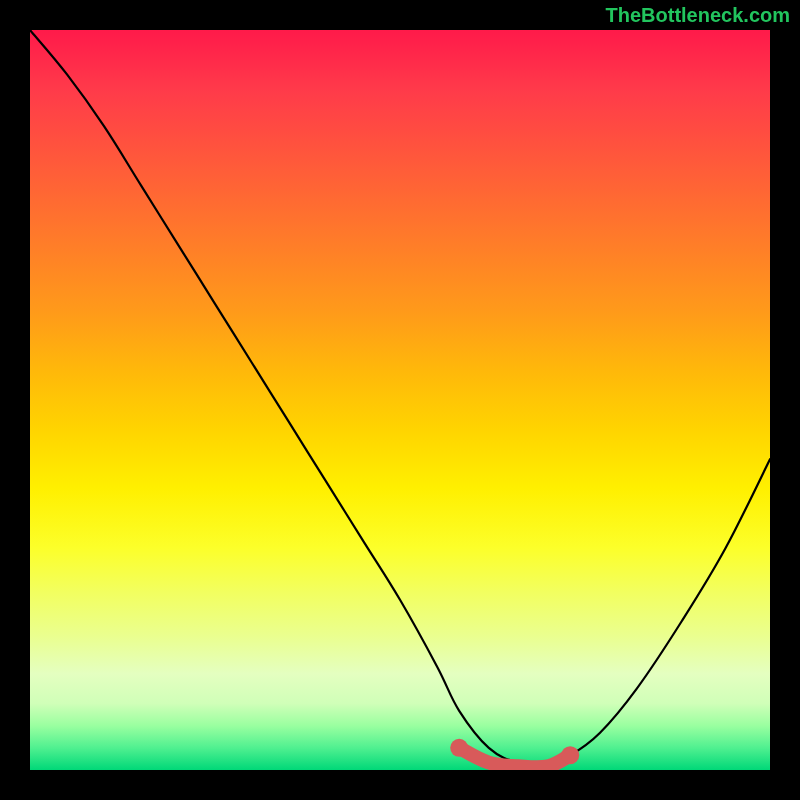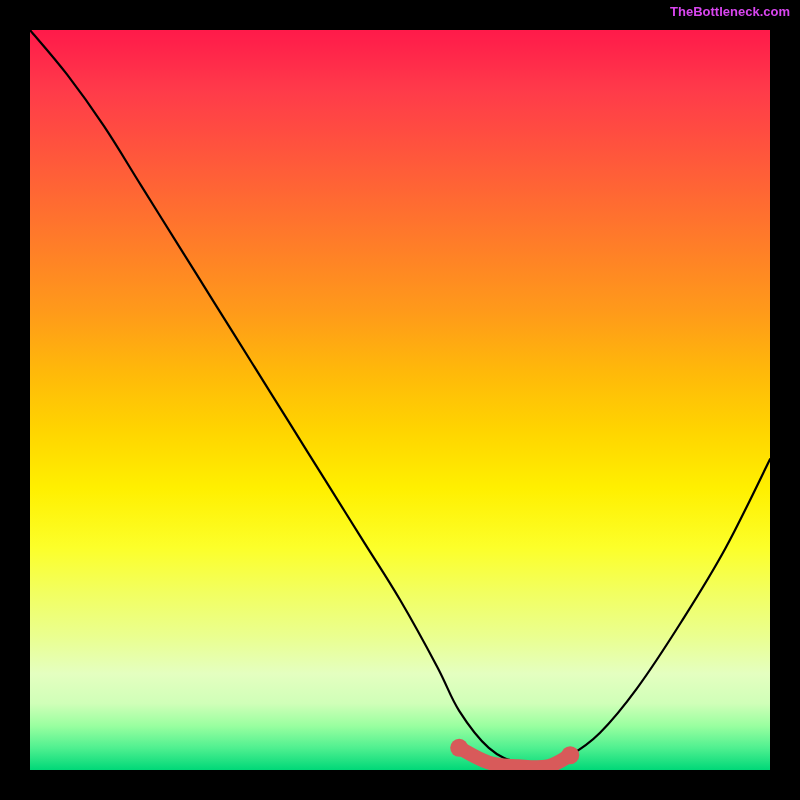--- a/index.html
+++ b/index.html
@@ -14,22 +14,22 @@
   .frame {
     position: relative;
     width: 800px;
     height: 800px;
     background: #000;
   }
   .watermark {
     position: absolute;
     top: 4px;
     right: 10px;
-    color: #d946ef;
-    font-size: 13px;
+    color: #22c55e;
+    font-size: 20px;
     font-weight: 600;
     z-index: 10;
   }
   .plot-area {
     position: absolute;
     left: 30px;
     top: 30px;
     width: 740px;
     height: 740px;
     overflow: hidden;

